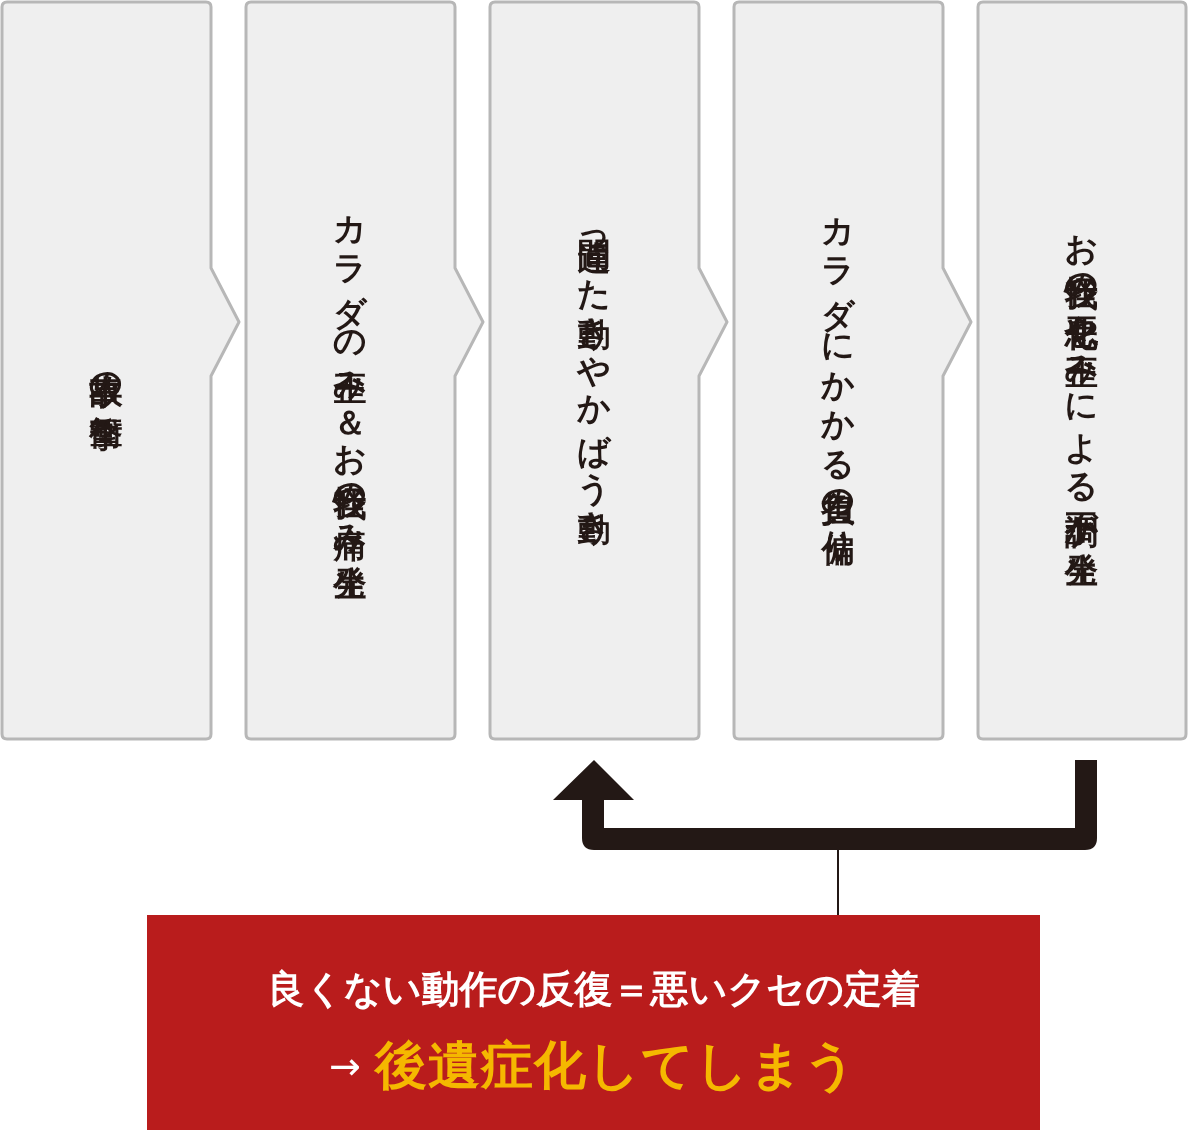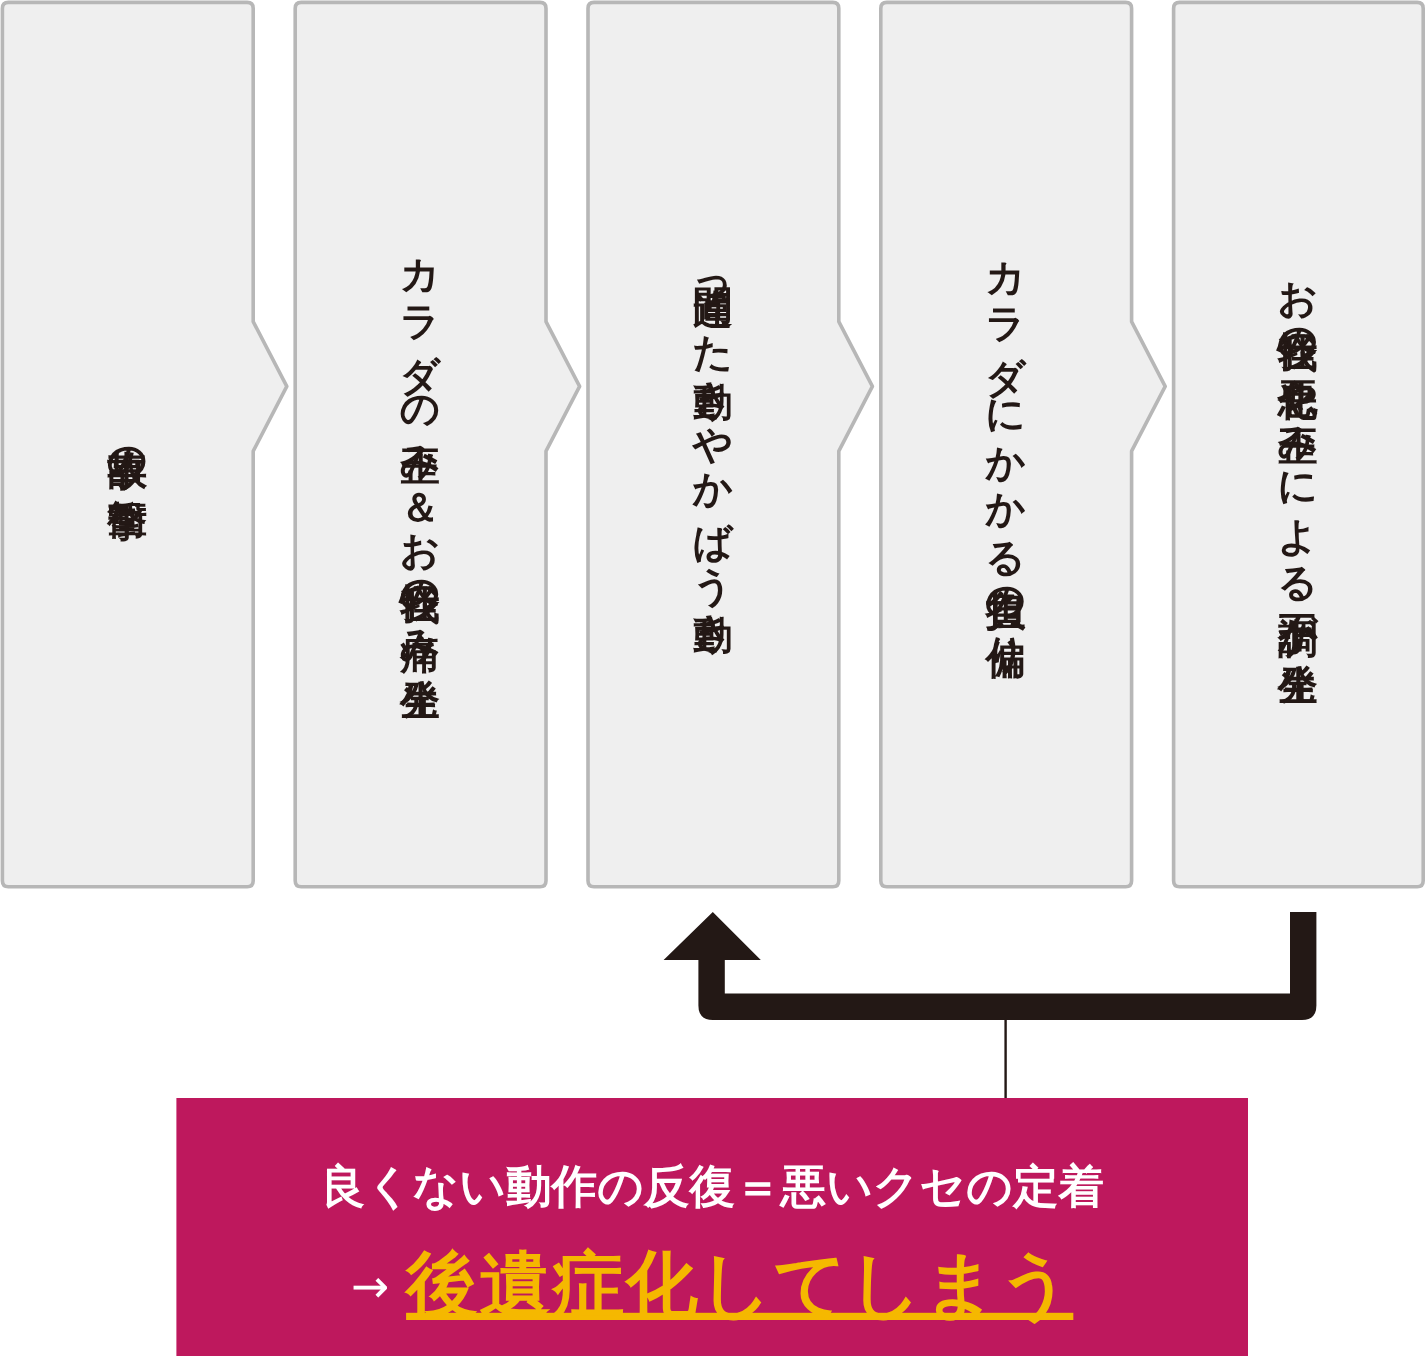--- a/index.html
+++ b/index.html
@@ -34,21 +34,21 @@
       align-items: center;
       justify-content: center;
       white-space: nowrap;
     }
     .summary-box {
       position: absolute;
       left: 147px;
       top: 915px;
       width: 893px;
       height: 215px;
-      background: #be185d;
+      background: #b91c1c;
       color: #ffffff;
     }
     .summary-line1 {
       position: absolute;
       left: 0;
       top: 48px;
       width: 100%;
       text-align: center;
       font-weight: bold;
       font-size: 38px;
@@ -65,26 +65,25 @@
       white-space: nowrap;
     }
     .summary-arrow {
       font-size: 38px;
       color: #ffffff;
       vertical-align: middle;
       margin-right: 14px;
       font-weight: normal;
     }
     .summary-result {
-      font-size: 60px;
+      font-size: 52px;
       font-weight: bold;
       color: #f5b800;
       vertical-align: middle;
       letter-spacing: 1px;
-      text-decoration: underline;
     }
   </style>
 </head>
 <body>
 
 <svg class="diagram-svg" viewBox="0 0 1188 1130" xmlns="http://www.w3.org/2000/svg">
 
   <path d="M7,2 H206 Q211,2 211,7 V268 L239,322 L211,376 V734 Q211,739 206,739 H7 Q2,739 2,734 V7 Q2,2 7,2 Z" fill="#efefef" stroke="#b7b7b7" stroke-width="3" stroke-linejoin="round"></path>
 
   <path d="M251,2 H450 Q455,2 455,7 V268 L483,322 L455,376 V734 Q455,739 450,739 H251 Q246,739 246,734 V7 Q246,2 251,2 Z" fill="#efefef" stroke="#b7b7b7" stroke-width="3" stroke-linejoin="round"></path>

